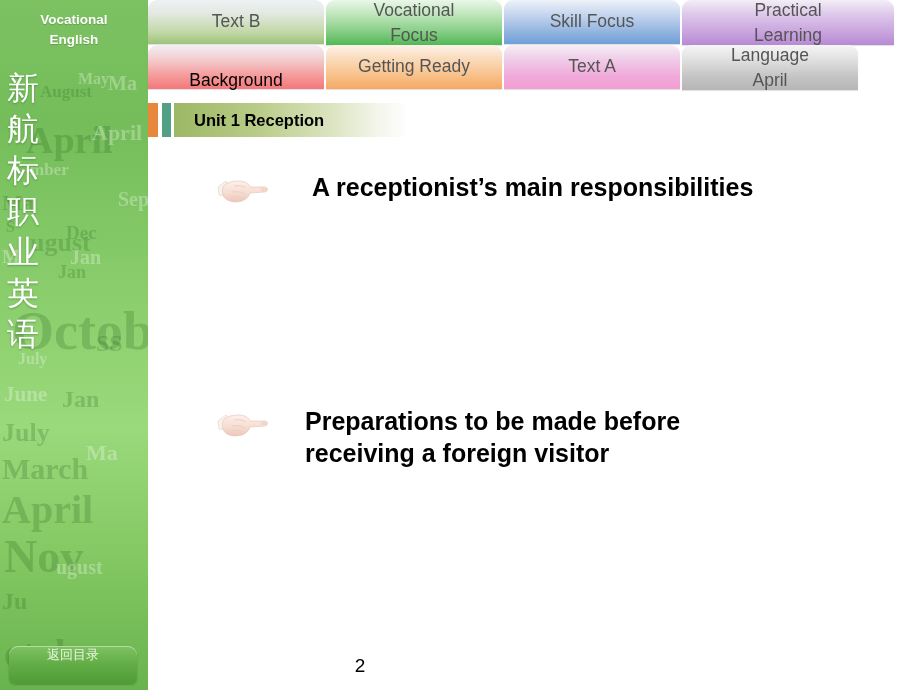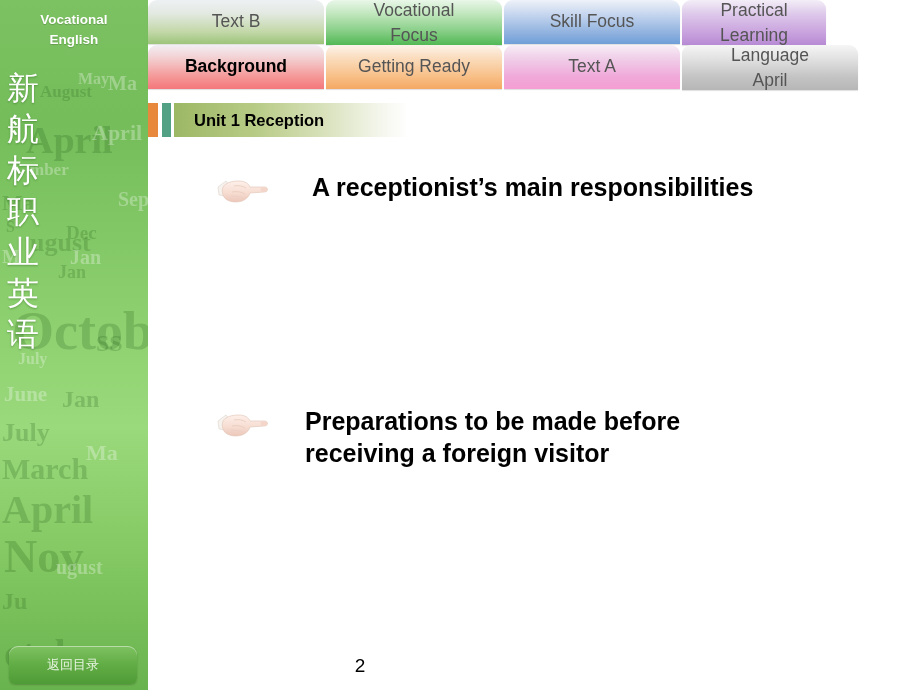--- a/index.html
+++ b/index.html
@@ -36,43 +36,43 @@
     font-family:"DejaVu Sans","Liberation Sans",sans-serif;
     text-shadow:0 1px 2px rgba(20,70,15,0.35);
     letter-spacing:0px;
   }
   .sb-cn div{height:41px;}
   .sb-btn{
     position:absolute;left:9px;bottom:6px;width:128px;height:38px;
     border-radius:9px 9px 6px 6px;
     background:linear-gradient(180deg,#7fc262 0%,#62ad45 48%,#4f9b36 100%);
     box-shadow:inset 0 1px 0 rgba(255,255,255,0.45), 0 1px 2px rgba(0,0,0,0.20);
-    color:#e8f5e2;font-size:13px;display:flex;align-items:center;justify-content:center;
+    color:#e8f5e2;font-size:13px;display:flex;justify-content:center;
     font-family:"DejaVu Sans","Liberation Sans",sans-serif;
     cursor:pointer;
   }
 
   
   .tabs{position:absolute;left:148px;top:0;width:772px;height:95px;}
   .tab{
     position:absolute;height:44px;border-radius:9px 9px 0 0;
     display:flex;align-items:center;justify-content:center;
     font-size:17.5px;color:#555555;white-space:nowrap;
     box-shadow:0 1px 1px rgba(0,0,0,0.13);
     overflow:visible;cursor:pointer;
   }
   .tab .tlabel{display:block;text-align:center;line-height:1.0;}
   .tab.two-line .tlabel{line-height:1.42;}
-  .tab.active{color:#000;font-weight:bold;}
+  .tab.active{color:#000;font-weight:normal;align-items:flex-end;}
 
   
   .t-textb    {left:0px;  top:0px; width:176px; background:linear-gradient(180deg,#eef1f3 0%,#e3e9e2 30%,#c3d8a8 72%,#9cc47a 100%);}
   .t-vocfocus {left:178px;top:0px; width:176px; background:linear-gradient(180deg,#e9f7e9 0%,#bfe6bb 32%,#86ce86 70%,#52b854 100%);}
   .t-skill    {left:356px;top:0px; width:176px; background:linear-gradient(180deg,#eef2f9 0%,#c9d8ef 30%,#93b4e0 72%,#6f9fd8 100%);}
-  .t-practical{left:534px;top:0px; width:144px; background:linear-gradient(180deg,#f3eef7 0%,#ddc8ea 32%,#c9a3de 72%,#b78ad4 100%);}
+  .t-practical{left:534px;top:0px; width:212px; background:linear-gradient(180deg,#f3eef7 0%,#ddc8ea 32%,#c9a3de 72%,#b78ad4 100%);}
 
   
   .t-background{left:0px;  top:45px; width:176px; background:linear-gradient(180deg,#f1eef4 0%,#f3d2d4 28%,#f59a9a 70%,#f4777b 100%);}
   .t-getting   {left:178px;top:45px; width:176px; background:linear-gradient(180deg,#fdf3ea 0%,#fadcbd 30%,#f8bf86 72%,#f5a864 100%);}
   .t-texta     {left:356px;top:45px; width:176px; background:linear-gradient(180deg,#f7eef6 0%,#f0cfe9 30%,#f0a9da 72%,#f49ed2 100%);}
   .t-langfocus {left:534px;top:45px; width:176px; background:linear-gradient(180deg,#f6f6f6 0%,#e2e2e2 30%,#c3c3c3 72%,#b6b6b6 100%);}
 
   
   .tab.two-line{align-items:center;padding-top:1px;}
 

